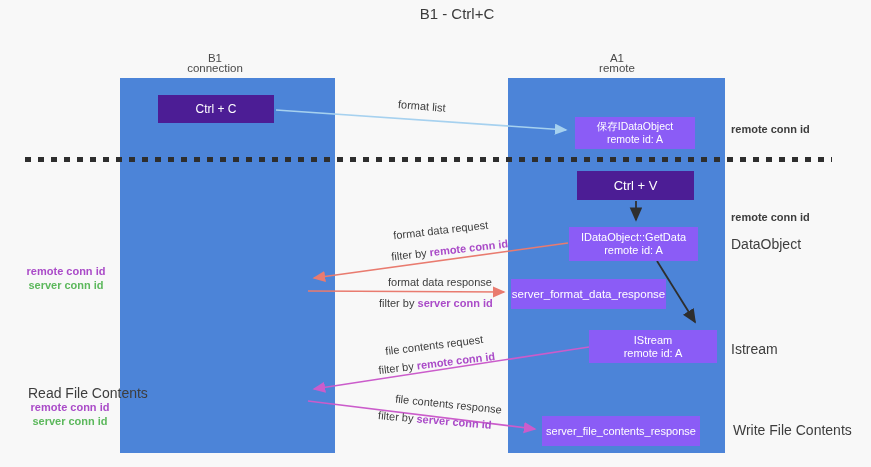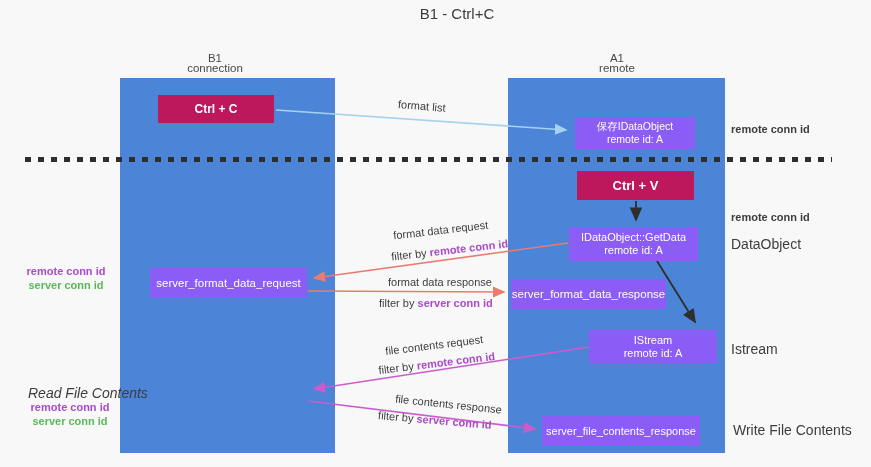--- a/index.html
+++ b/index.html
@@ -17,21 +17,21 @@
 
   .column{position:absolute;top:78px;height:375px;background:#4c84d8;}
   .col-left{left:120px;width:215px;}
   .col-right{left:508px;width:217px;}
 
   .dashline{position:absolute;left:25px;top:157px;width:807px;height:5px;
             background:repeating-linear-gradient(90deg,#2e2e2e 0 6px,transparent 6px 13px);}
 
   .node{position:absolute;display:flex;flex-direction:column;justify-content:center;
         align-items:center;text-align:center;color:#ffffff;font-size:11px;line-height:13px;}
-  .node.green{background:#be185d;font-weight:bold;}
+  .node.green{background:#4c1d95;}
   .node.orange{background:#8b5cf6;}
 
   .n-ctrlc{left:158px;top:95px;width:116px;height:28px;font-size:12px;}
   .n-save{left:575px;top:117px;width:120px;height:32px;font-size:10.5px;}
   .n-ctrlv{left:577px;top:171px;width:117px;height:29px;font-size:13px;}
   .n-getdata{left:569px;top:227px;width:129px;height:34px;}
   .n-sfdreq{left:150px;top:268px;width:157px;height:30px;font-size:11.5px;}
   .n-sfdresp{left:511px;top:279px;width:155px;height:30px;font-size:11.5px;}
   .n-istream{left:589px;top:330px;width:128px;height:33px;}
   .n-sfcreq{left:150px;top:382px;width:157px;height:29px;font-size:11.5px;}
@@ -53,21 +53,21 @@
   .l-fbs2{left:378px;top:414px;transform:rotate(5deg);}
 
   .side{position:absolute;white-space:nowrap;font-size:14px;color:#3d3d3d;}
   .side.small{font-size:11px;}
   .s-rc1{left:731px;top:123px;}
   .s-rc2{left:731px;top:211px;}
   .s-do{left:731px;top:236px;}
   .s-is{left:731px;top:341px;}
   .s-wfc{left:733px;top:422px;}
   .s-pair1{left:20px;top:264px;width:92px;text-align:center;line-height:14px;}
-  .s-rfc{left:28px;top:385px;font-style:italic;}
+  .s-rfc{left:28px;top:385px;}
   .s-pair2{left:24px;top:400px;width:92px;text-align:center;line-height:14px;}
 
   svg.arrows{position:absolute;left:0;top:0;pointer-events:none;}
 </style>
 </head>
 <body>
 
 <div class="stage">
 
   <div class="title">
@@ -123,23 +123,20 @@
 
   <div class="node green n-ctrlv">
     <div>Ctrl + V</div>
   </div>
 
   <div class="node orange n-getdata">
     <div>IDataObject::GetData</div>
     <div>remote id: A</div>
   </div>
 
-  <div class="node orange n-sfdreq">
-    <div>server_format_data_request</div>
-  </div>
 
   <div class="node orange n-sfdresp">
     <div>server_format_data_response</div>
   </div>
 
   <div class="node orange n-istream">
     <div>IStream</div>
     <div>remote id: A</div>
   </div>
 

